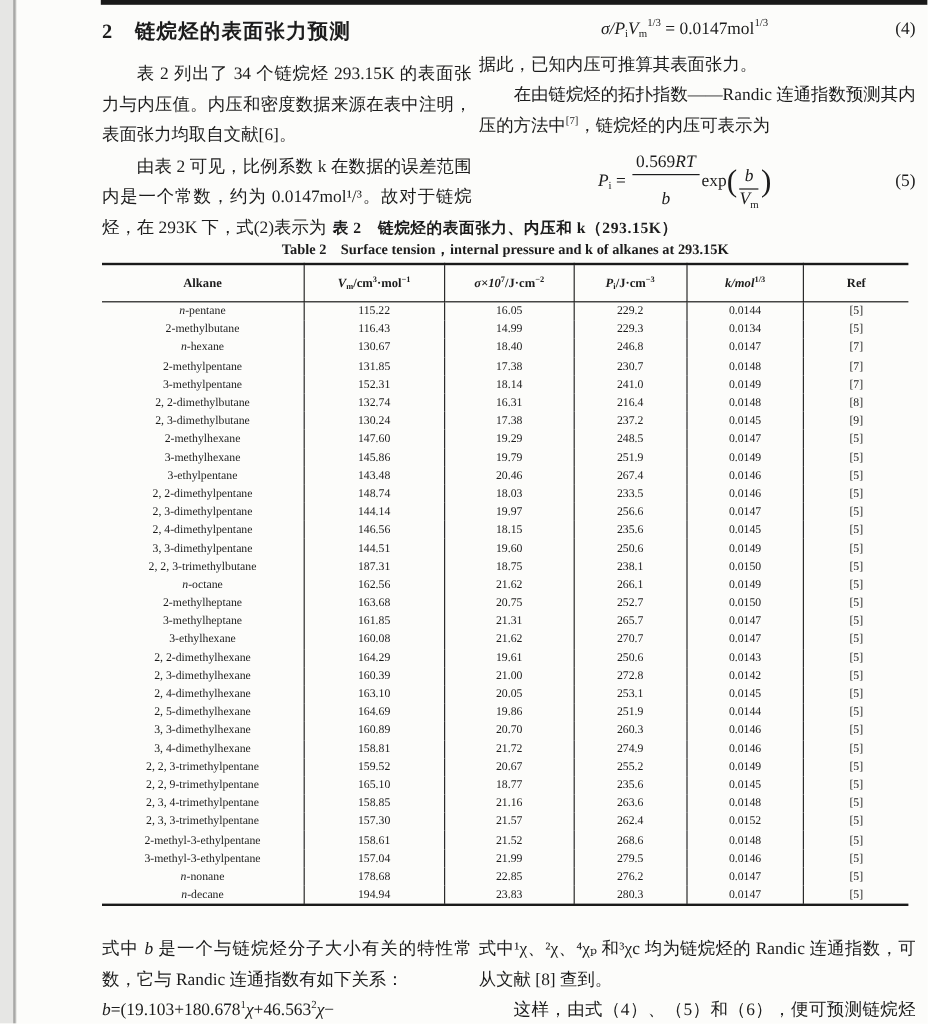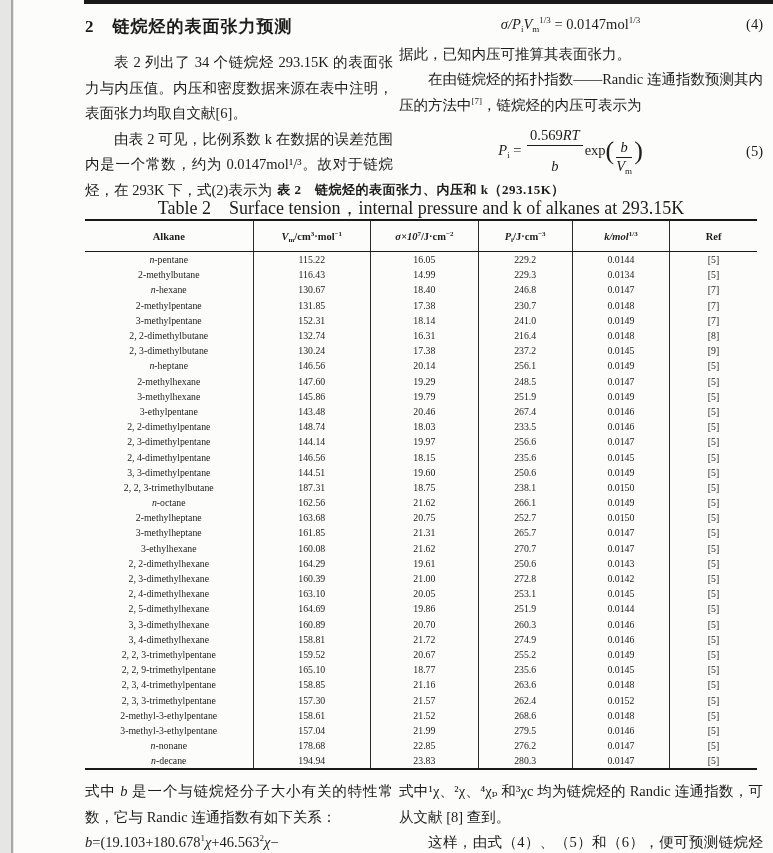--- a/index.html
+++ b/index.html
@@ -44,21 +44,21 @@
   .var{font-style:italic;margin-top:12px;}
   sub{font-size:9px;vertical-align:-3px;line-height:0;}
   sup{font-size:9px;vertical-align:6px;line-height:0;}
   .frac{display:inline-block;text-align:center;vertical-align:middle;line-height:1.1;margin:0 2px;}
   .frac .num{display:block;border-bottom:1.2px solid #1c1c1c;padding:0 3px 1px 3px;}
   .frac .den{display:block;padding-top:1px;}
   .bigp{font-size:26px;font-weight:400;vertical-align:middle;line-height:0;}
   
   #captions{position:absolute;left:85px;top:180px;width:672px;text-align:center;}
   .cap-zh{font-size:13px;font-weight:bold;line-height:19px;letter-spacing:.5px;}
-  .cap-en{font-size:18px;font-weight:normal;line-height:19px;}
+  .cap-en{font-size:12px;font-weight:bold;line-height:19px;}
   
   table.data{
     position:absolute;left:85px;top:219px;width:672px;
     border-collapse:collapse;table-layout:fixed;
     border-top:2.5px solid #1a1a1a;border-bottom:2.5px solid #1a1a1a;
     font-size:9.8px;
   }
   table.data thead th{
     font-weight:bold;font-size:10.5px;height:30px;
     border-bottom:1.5px solid #1a1a1a;
@@ -179,28 +179,20 @@
         </tr>
         <tr>
           <td class="vline">2, 3-dimethylbutane</td>
           <td class="vline">130.24</td>
           <td class="vline">17.38</td>
           <td class="vline">237.2</td>
           <td class="vline">0.0145</td>
           <td>[9]</td>
         </tr>
         <tr>
-          <td class="vline"><i>n</i>-heptane</td>
-          <td class="vline">146.56</td>
-          <td class="vline">20.14</td>
-          <td class="vline">256.1</td>
-          <td class="vline">0.0149</td>
-          <td>[5]</td>
-        </tr>
-        <tr>
           <td class="vline">2-methylhexane</td>
           <td class="vline">147.60</td>
           <td class="vline">19.29</td>
           <td class="vline">248.5</td>
           <td class="vline">0.0147</td>
           <td>[5]</td>
         </tr>
         <tr>
           <td class="vline">3-methylhexane</td>
           <td class="vline">145.86</td>

